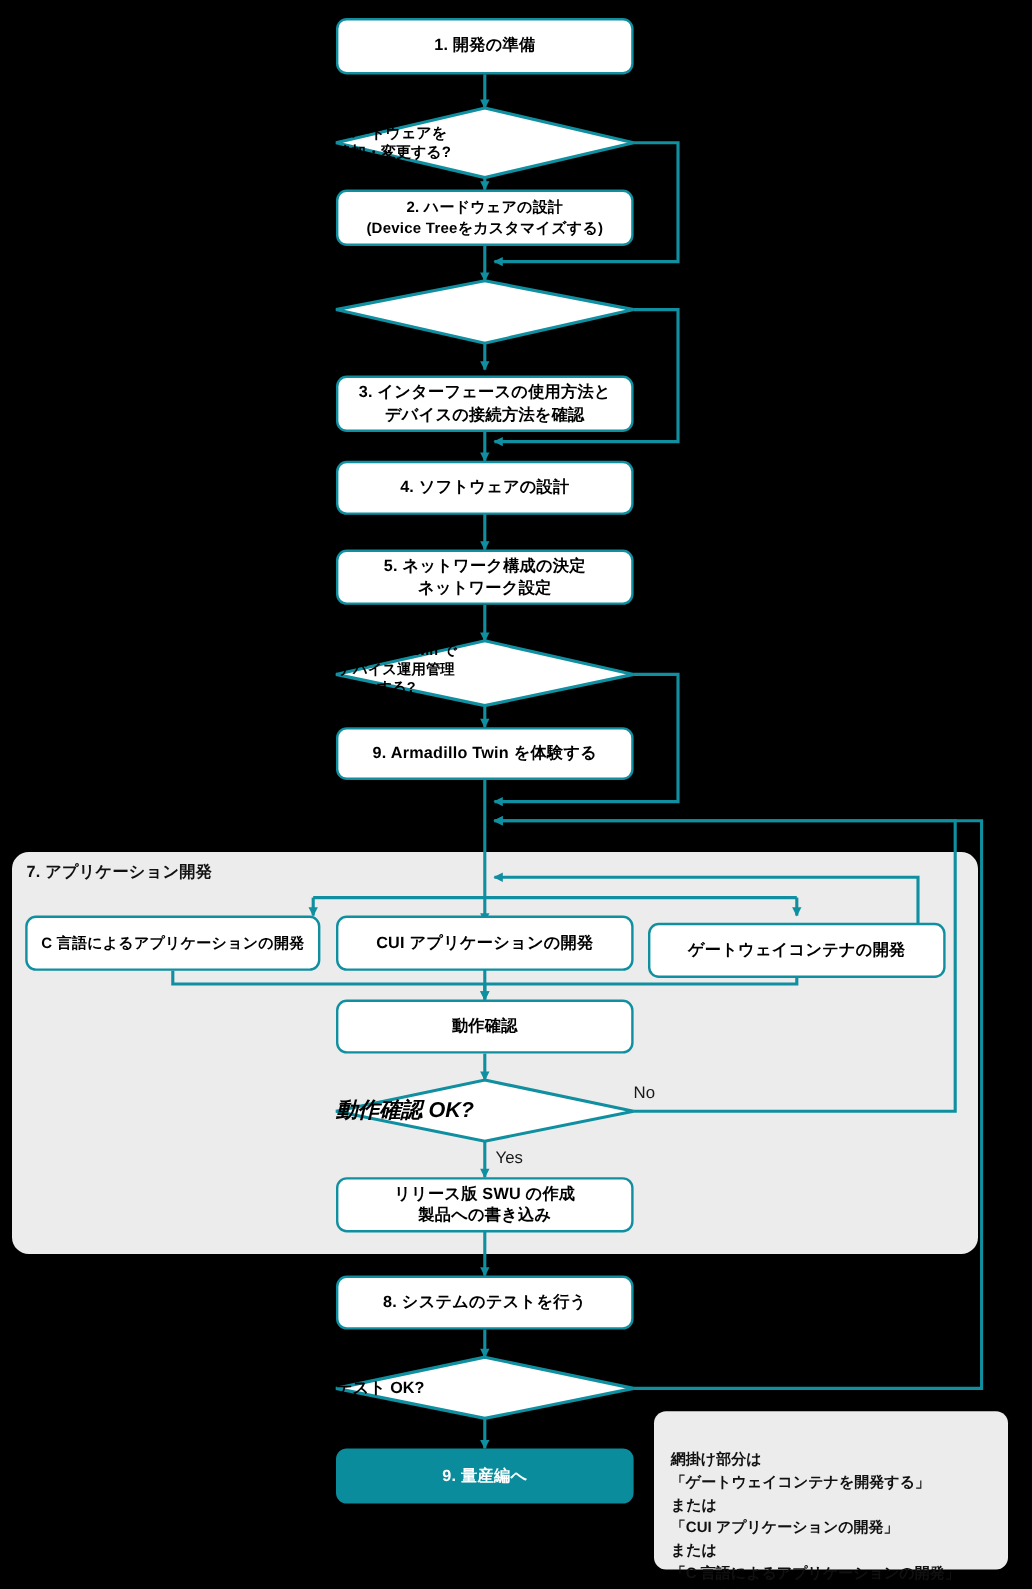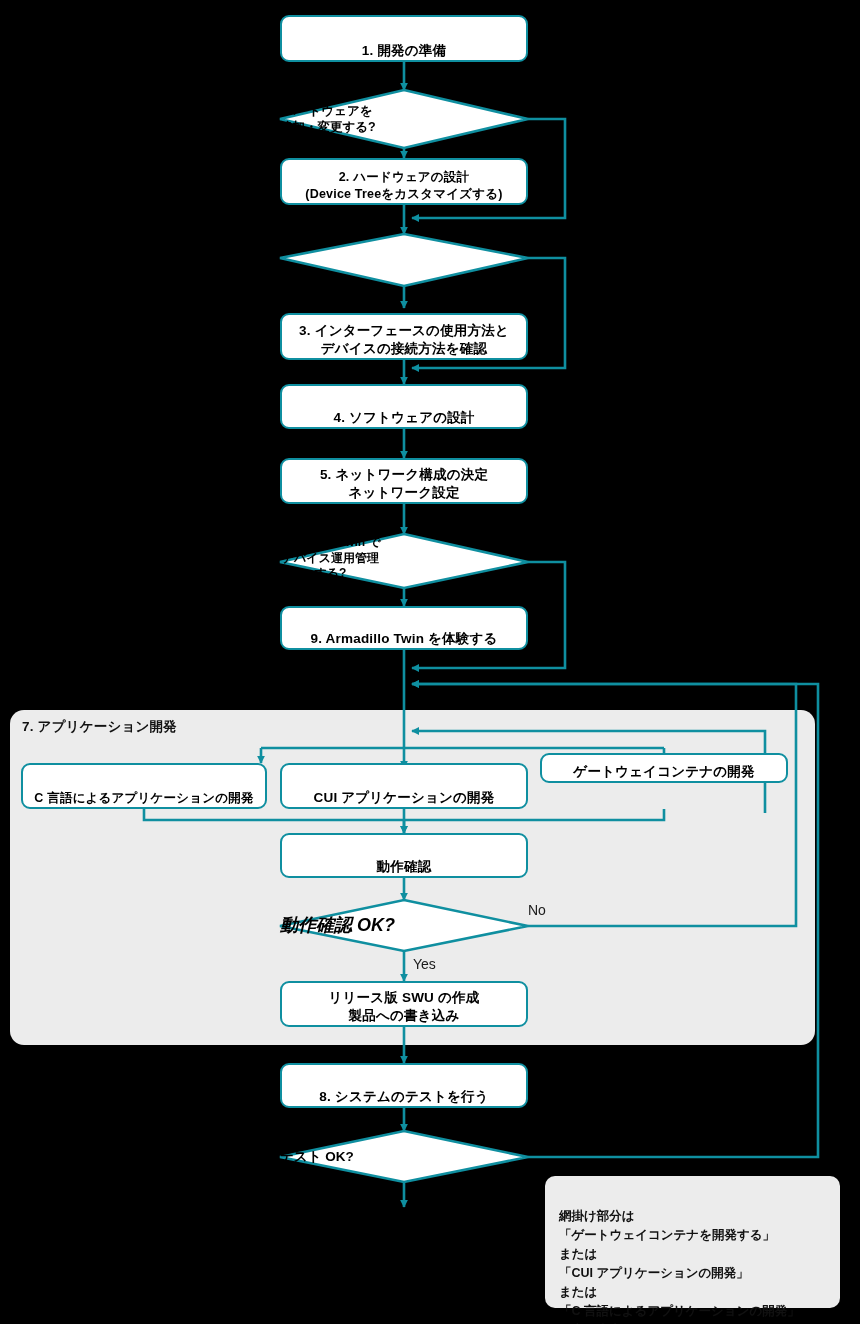--- a/index.html
+++ b/index.html
@@ -12,21 +12,21 @@
     font-family:"Liberation Sans","DejaVu Sans",sans-serif;
     overflow:hidden;
   }
   svg.layer{position:absolute;left:0;top:0;width:860px;height:1324px;pointer-events:none;}
 
   
   .node{
     position:absolute;
     box-sizing:border-box;
     display:flex;
-    align-items:flex-end;
+    align-items:center;
     justify-content:center;
     text-align:center;
     color:#000;
     font-weight:bold;
     line-height:1.35;
     white-space:pre-line;
   }
   .pbox{
     background:#ffffff;
     border:2px solid #0f8fa0;
@@ -203,37 +203,40 @@
   <div class="group7-title" style="left:22px; top:718px;">7. アプリケーション開発</div>
 
   <div class="node pbox small" style="left:21px; top:763px; width:246px; height:46px;">
     <span>C 言語によるアプリケーションの開発</span>
   </div>
 
   <div class="node pbox" style="left:280px; top:763px; width:248px; height:46px;">
     <span>CUI アプリケーションの開発</span>
   </div>
 
-  <div class="node pbox" style="left:540px; top:753px; width:248px; height:30px;">
+  <div class="node pbox" style="left:540px; top:769px; width:248px; height:46px;">
     <span>ゲートウェイコンテナの開発</span>
   </div>
 
   <div class="node pbox" style="left:280px; top:833px; width:248px; height:45px;">
     <span>動作確認</span>
   </div>
 
   <div class="node pbox" style="left:280px; top:981px; width:248px; height:46px;">
     <span>リリース版 SWU の作成
 製品への書き込み</span>
   </div>
 
   <div class="node pbox" style="left:280px; top:1063px; width:248px; height:45px;">
     <span>8. システムのテストを行う</span>
   </div>
 
+  <div class="node pbox filled" style="left:280px; top:1207px; width:248px; height:46px;">
+    <span>9. 量産編へ</span>
+  </div>
 
   <div class="edge-label" style="left:528px; top:902px;">No</div>
   <div class="edge-label" style="left:413px; top:956px;">Yes</div>
 
   <div class="notebox" style="left:545px; top:1176px; width:295px; height:132px;">
     <span>網掛け部分は
 「ゲートウェイコンテナを開発する」
 または
 「CUI アプリケーションの開発」
 または

